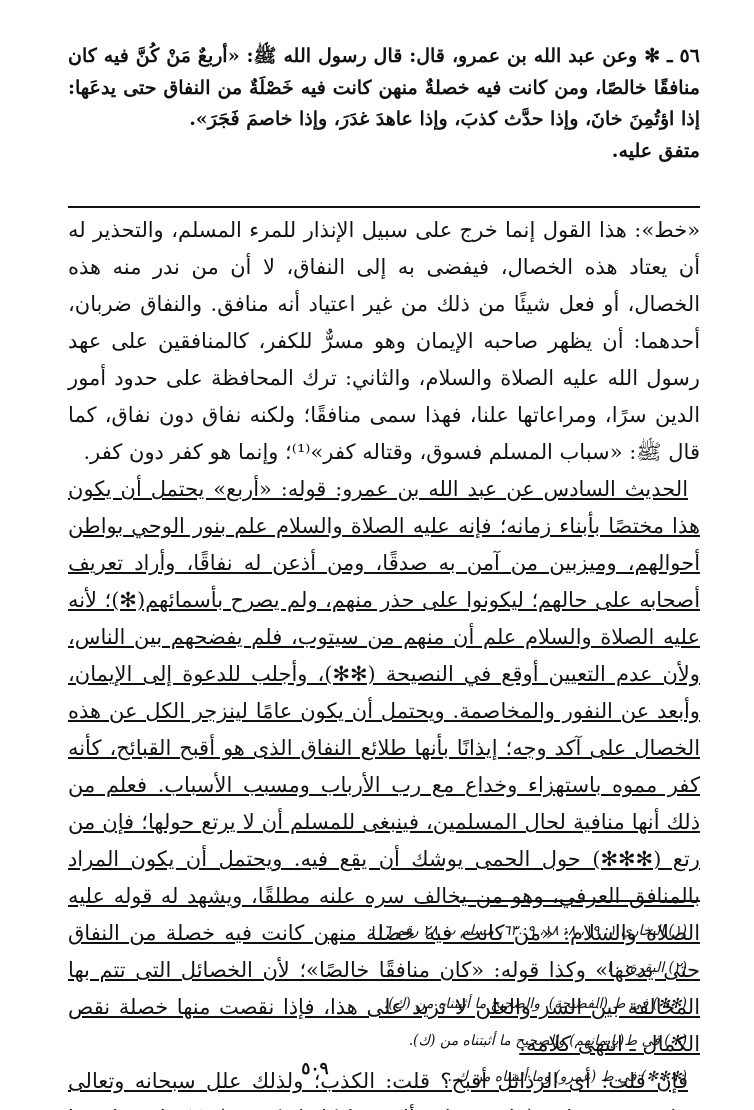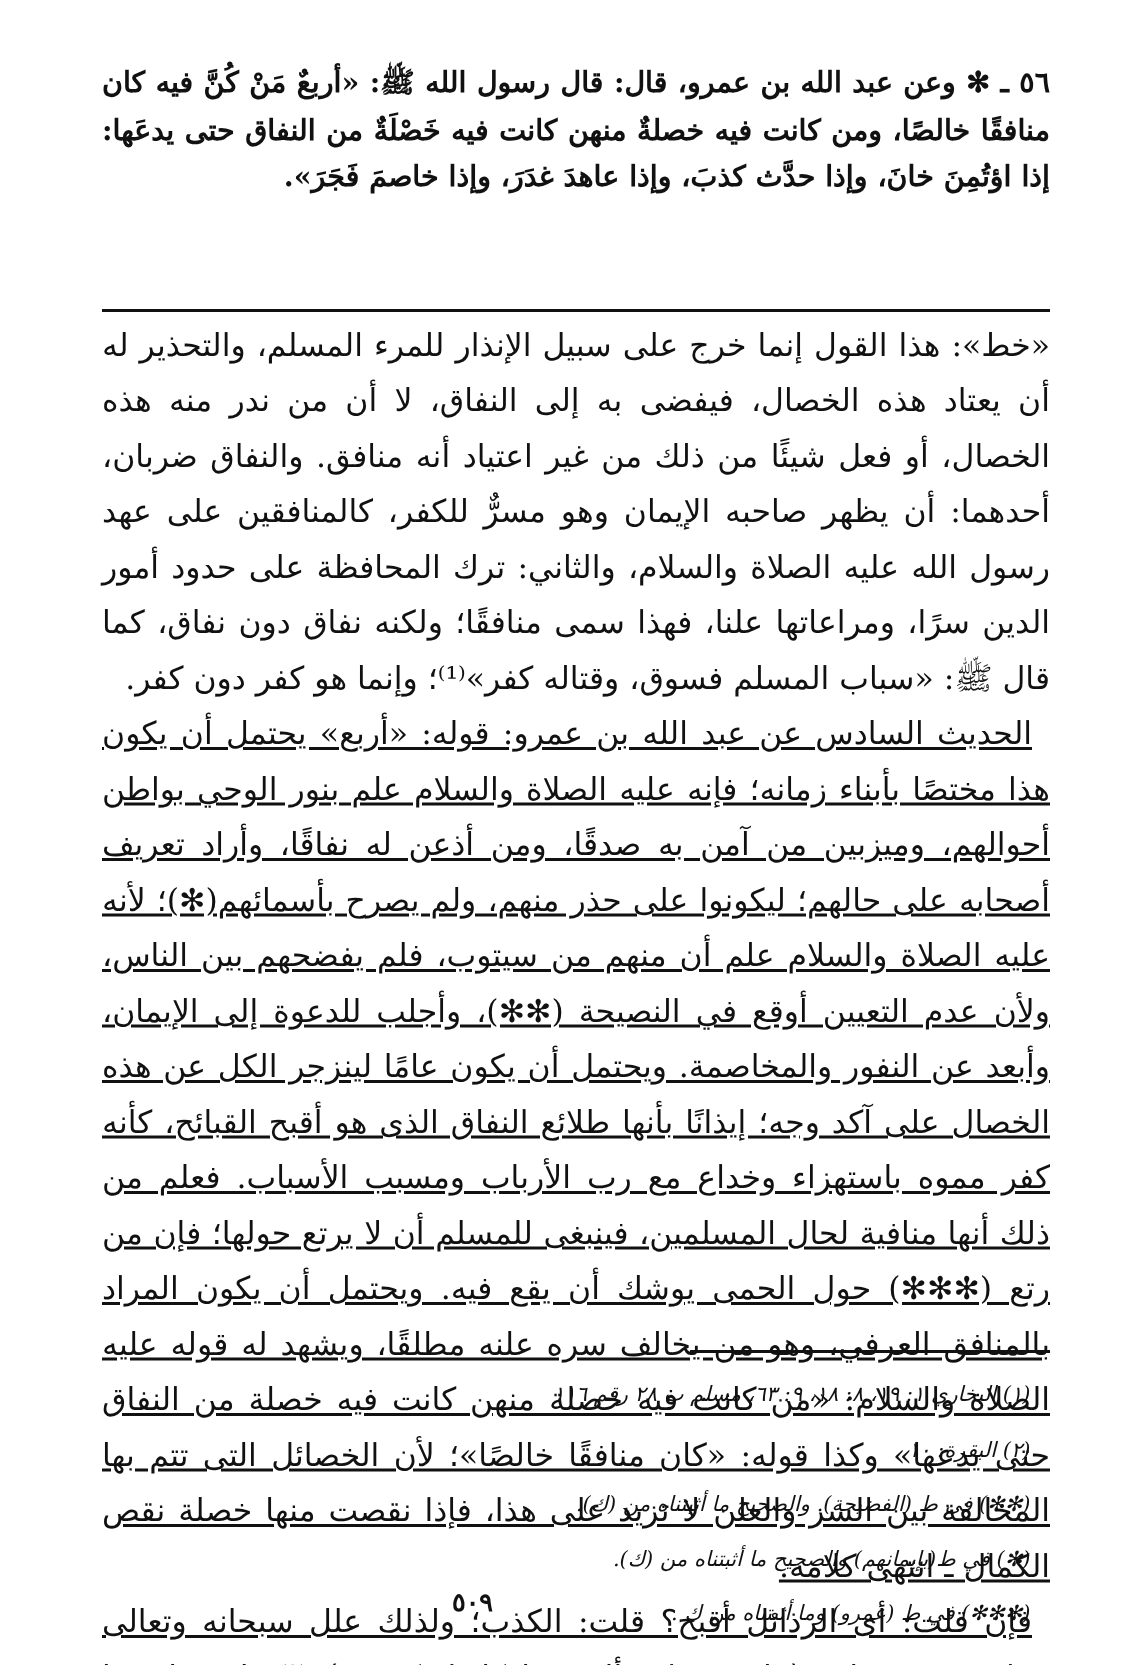--- a/index.html
+++ b/index.html
@@ -21,20 +21,21 @@
   .folio { position: absolute; top: 1058px; left: 285px; width: 60px; text-align: center;
            font-size: 17px; font-weight: bold; direction: rtl; }
 </style>
 </head>
 <body>
 
 <div class="page">
 
   <div class="hadith">
     <p>٥٦ ـ ✻ وعن عبد الله بن عمرو، قال: قال رسول الله ﷺ: «أربعٌ مَنْ كُنَّ فيه كان منافقًا خالصًا، ومن كانت فيه خصلةٌ منهن كانت فيه خَصْلَةٌ من النفاق حتى يدعَها: إذا اؤتُمِنَ خانَ، وإذا حدَّث كذبَ، وإذا عاهدَ غدَرَ، وإذا خاصمَ فَجَرَ».</p>
+    <p>متفق عليه.</p>
   </div>
 
   <div class="sep-main"></div>
 
   <div class="commentary">
     <p>«خط»: هذا القول إنما خرج على سبيل الإنذار للمرء المسلم، والتحذير له أن يعتاد هذه الخصال، فيفضى به إلى النفاق، لا أن من ندر منه هذه الخصال، أو فعل شيئًا من ذلك من غير اعتياد أنه منافق. والنفاق ضربان، أحدهما: أن يظهر صاحبه الإيمان وهو مسرٌّ للكفر، كالمنافقين على عهد رسول الله عليه الصلاة والسلام، والثاني: ترك المحافظة على حدود أمور الدين سرًا، ومراعاتها علنا، فهذا سمى منافقًا؛ ولكنه نفاق دون نفاق، كما قال ﷺ: «سباب المسلم فسوق، وقتاله كفر»⁽¹⁾؛ وإنما هو كفر دون كفر.</p>
     <p class="indent">الحديث السادس عن عبد الله بن عمرو: قوله: «أربع» يحتمل أن يكون هذا مختصًا بأبناء زمانه؛ فإنه عليه الصلاة والسلام علم بنور الوحي بواطن أحوالهم، وميزبين من آمن به صدقًا، ومن أذعن له نفاقًا، وأراد تعريف أصحابه على حالهم؛ ليكونوا على حذر منهم، ولم يصرح بأسمائهم(✻)؛ لأنه عليه الصلاة والسلام علم أن منهم من سيتوب، فلم يفضحهم بين الناس، ولأن عدم التعيين أوقع في النصيحة (✻✻)، وأجلب للدعوة إلى الإيمان، وأبعد عن النفور والمخاصمة. ويحتمل أن يكون عامًا لينزجر الكل عن هذه الخصال على آكد وجه؛ إيذانًا بأنها طلائع النفاق الذى هو أقبح القبائح، كأنه كفر مموه باستهزاء وخداع مع رب الأرباب ومسبب الأسباب. فعلم من ذلك أنها منافية لحال المسلمين، فينبغى للمسلم أن لا يرتع حولها؛ فإن من رتع (✻✻✻) حول الحمى يوشك أن يقع فيه. ويحتمل أن يكون المراد بالمنافق العرفي، وهو من يخالف سره علنه مطلقًا، ويشهد له قوله عليه الصلاة والسلام: «من كانت فيه خصلة منهن كانت فيه خصلة من النفاق حتى يدعها» وكذا قوله: «كان منافقًا خالصًا»؛ لأن الخصائل التى تتم بها المخالفة بين السر والعلن لا تزيد على هذا، فإذا نقصت منها خصلة نقص الكمال ـ انتهى كلامه.</p>
     <p class="indent">فإن قلت: أى الرذائل أقبح؟ قلت: الكذب؛ ولذلك علل سبحانه وتعالى عذابهم في قوله: ﴿ولهم عذاب أليم بما كانوا يكذبون﴾ ⁽²⁾ ولم يقل بما كانوا يصنعون من النفاق؛ ليؤذن بأن الكذب قاعدة مذهبهم وأُسّه ▲، فينبغي للمؤمن المصدق أن يجتنب عنه؛ لأنه مناف لوصف فينبغى والتصديق.</p>
   </div>
 

